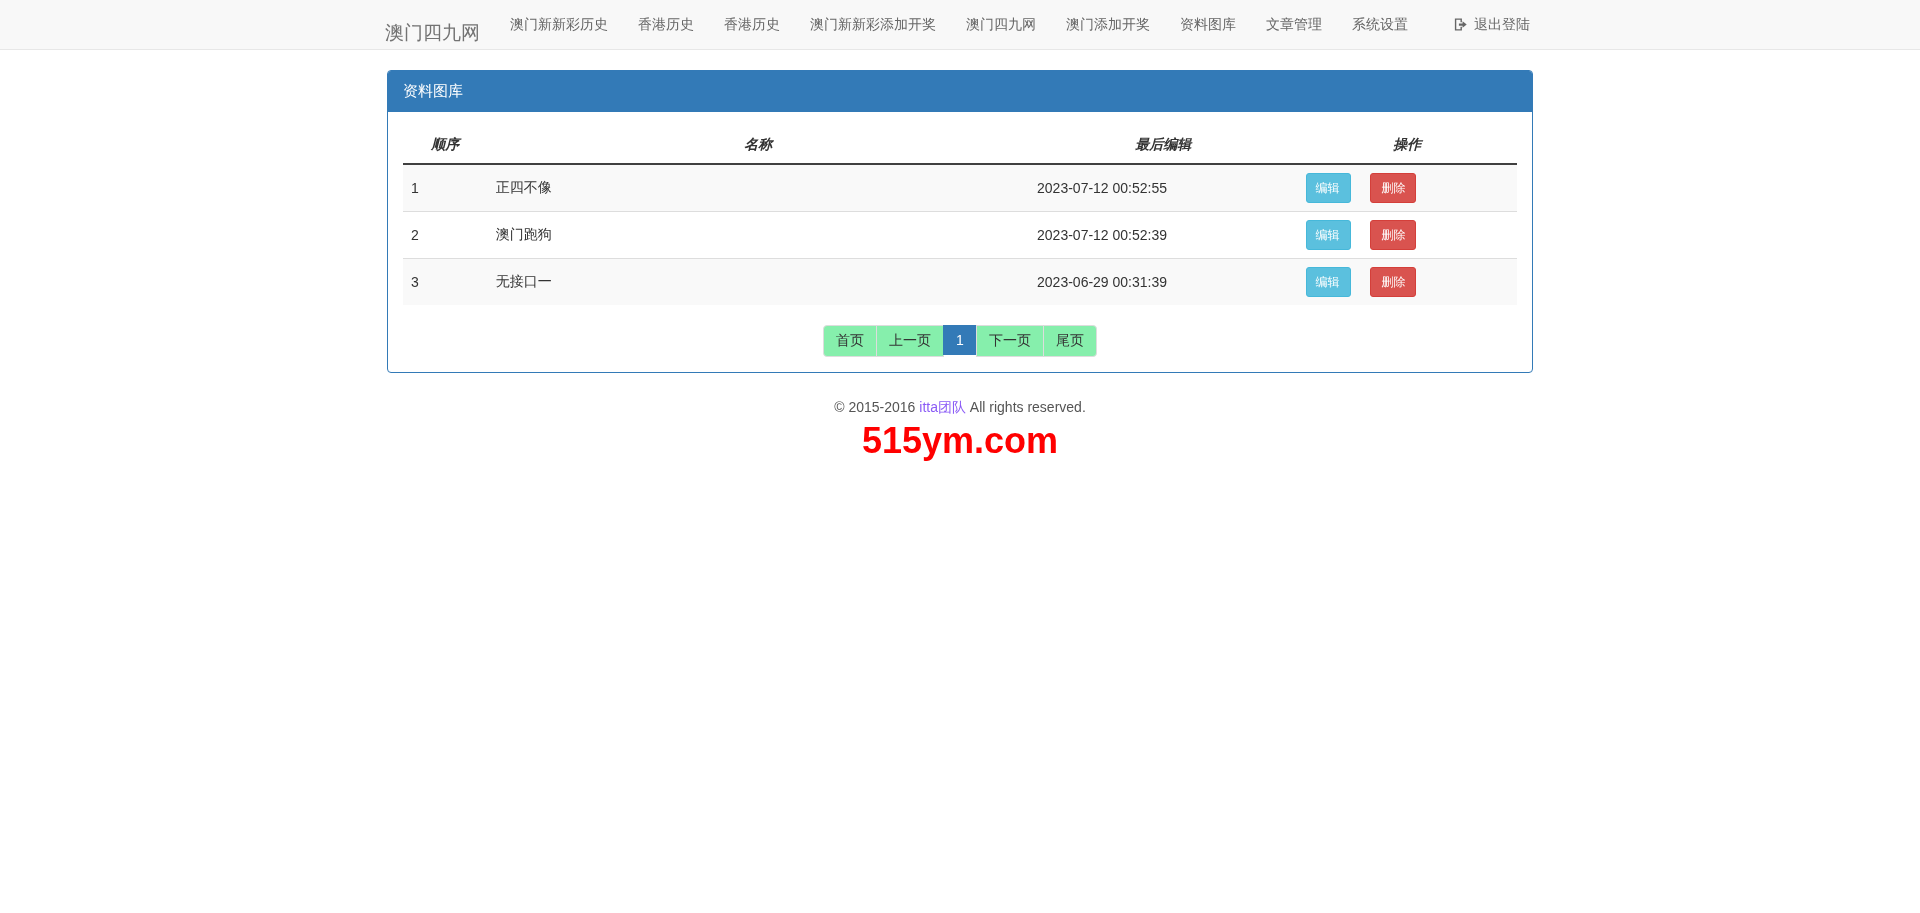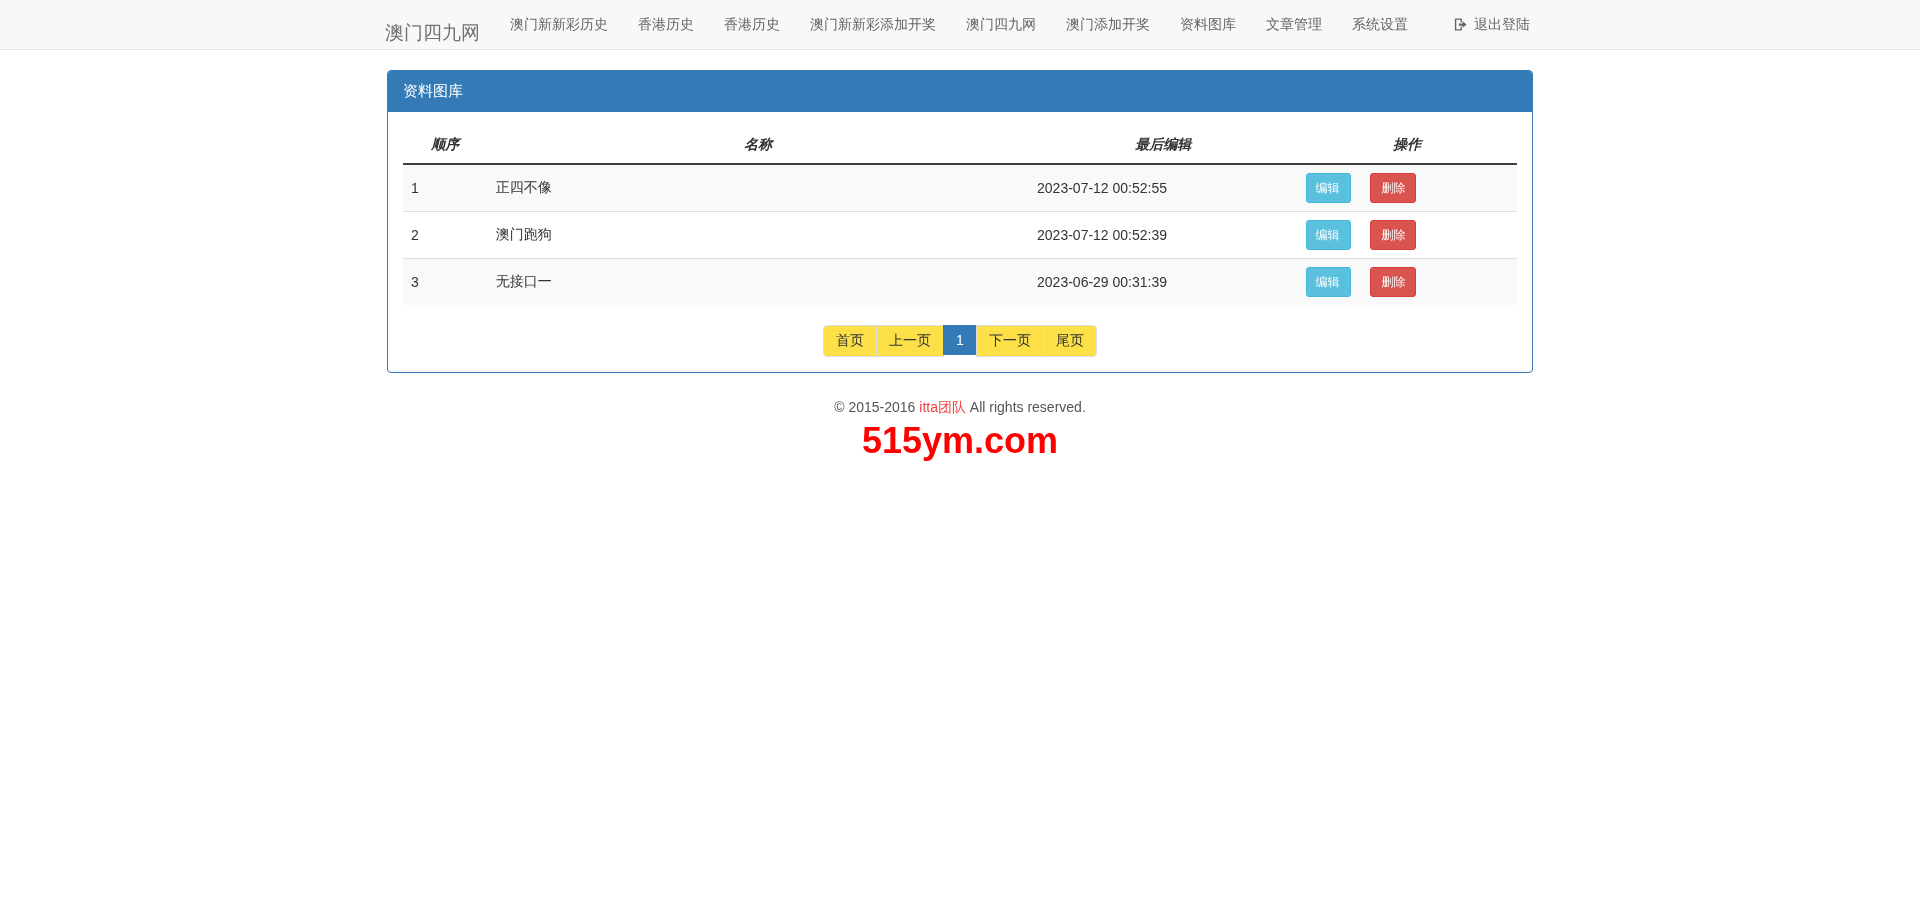--- a/index.html
+++ b/index.html
@@ -98,21 +98,21 @@
   
   .pagination-wrap { text-align: center; margin-top: 18px; }
   .pagination {
     display: inline-flex;
     list-style: none; margin: 0; padding: 0;
   }
   .pagination li a {
     display: block;
     padding: 6px 12px;
     font-size: 14px; color: #333;
-    background: #fde047;
+    background: #86efac;
     border: 1px solid #ddd;
     margin-left: -1px;
     cursor: pointer;
   }
   .pagination li:first-child a { border-radius: 4px 0 0 4px; margin-left: 0; }
   .pagination li:last-child a  { border-radius: 0 4px 4px 0; }
   .pagination li.active a {
     background: #337ab7; border-color: #337ab7; color: #fff;
   }
 
@@ -123,21 +123,21 @@
     font-weight: bold;
     font-size: 32px;
     line-height: 1;
     margin-top: 12px;
   }
   footer { text-align: center; }
   footer .copyright {
     margin: 26px 0 6px;
     font-size: 14px; color: #555;
   }
-  footer .copyright a { color: #ef4444; cursor: pointer; }
+  footer .copyright a { color: #8b5cf6; cursor: pointer; }
   .watermark-big { font-size: 36px; margin-top: 0; }
 </style>
 </head>
 <body>
 
 <nav class="navbar">
   <div class="navbar-inner">
     <a class="brand">澳门四九网</a>
     <a class="nav-link">澳门新新彩历史</a>
     <a class="nav-link">香港历史</a>

